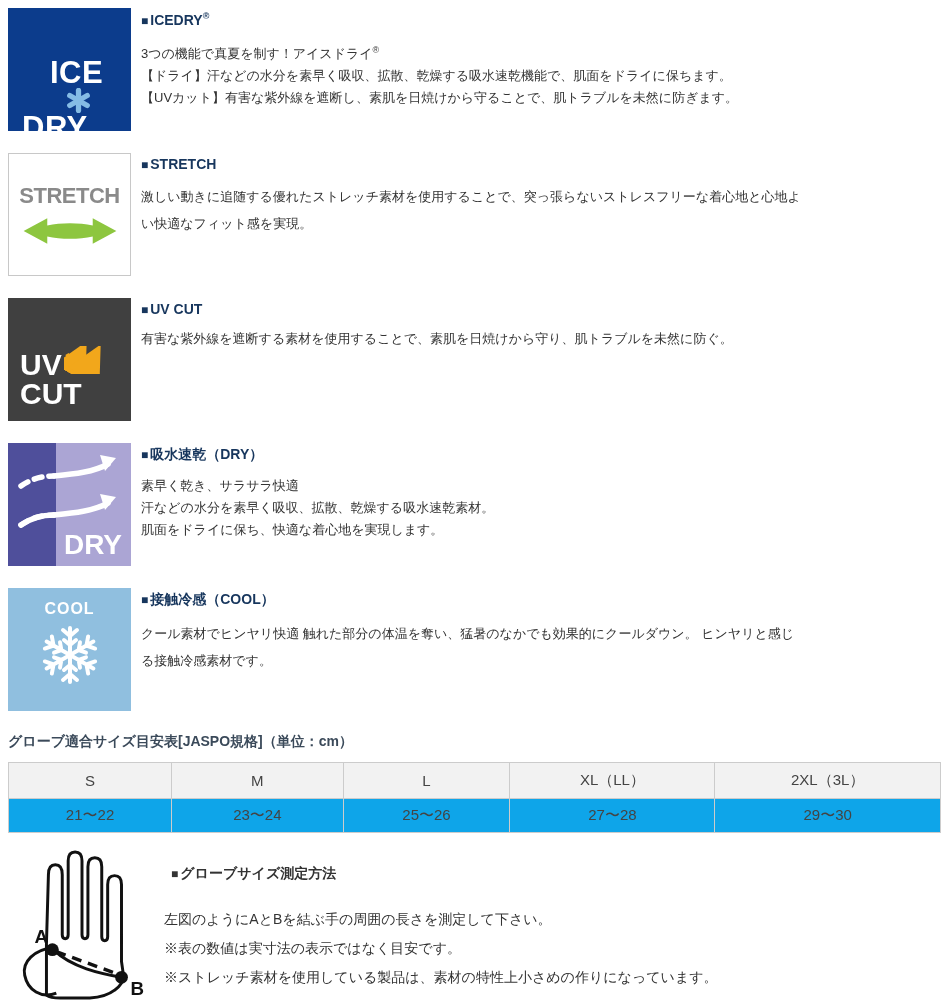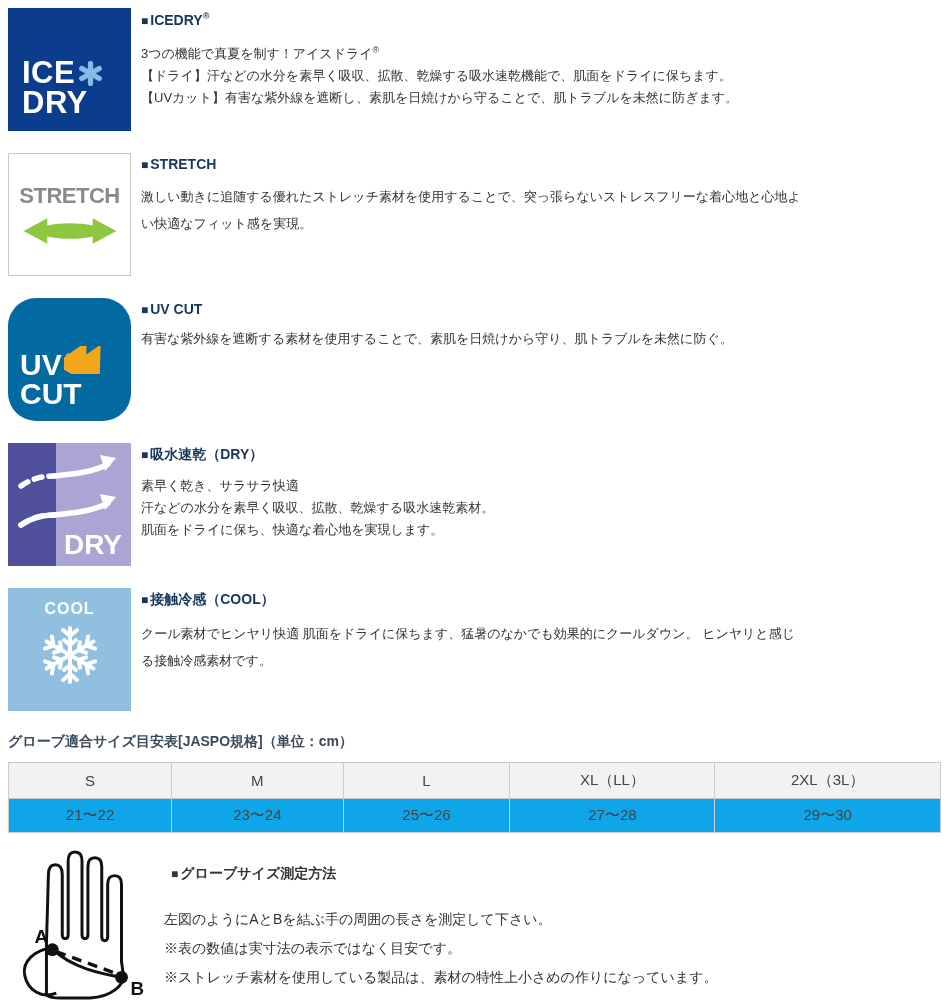--- a/index.html
+++ b/index.html
@@ -45,21 +45,21 @@
   
   .badge-icedry {
     background: #0c3c8c;
     color: #ffffff;
     padding: 50px 0 0 14px;
     font-weight: bold;
     font-size: 31px;
     line-height: 30px;
     letter-spacing: 0.5px;
   }
-  .badge-icedry .row1 { display: flex; align-items: center; }
+  .badge-icedry .row1 { display: flex; align-items: center; flex-direction: column; }
   .badge-icedry svg { margin-left: 3px; }
 
   
   .badge-stretch {
     background: #ffffff;
     border: 1px solid #c8c8c8;
     display: flex;
     flex-direction: column;
     align-items: center;
     justify-content: center;
@@ -67,27 +67,26 @@
   .badge-stretch .stretch-label {
     color: #8a8a8a;
     font-weight: bold;
     font-size: 22px;
     letter-spacing: -0.5px;
   }
   .badge-stretch svg { margin-top: 6px; }
 
   
   .badge-uvcut {
-    background: #0369a1;
+    background: #404040;
     color: #ffffff;
     font-weight: bold;
     font-size: 30px;
     line-height: 29px;
     padding: 52px 0 0 12px;
-    border-radius: 28px;
   }
   .badge-uvcut .row1 { display: flex; align-items: flex-start; }
   .badge-uvcut svg { margin: -4px 0 0 2px; }
 
   
   .badge-dry { background: #aba5d4; }
   .badge-dry .left-half {
     position: absolute; left: 0; top: 0; bottom: 0; width: 48px;
     background: #4f4f9b;
   }
@@ -252,21 +251,21 @@
               <path d="M0,0 L0,-27 M0,-19 L-7,-25 M0,-19 L7,-25 M0,-10 L-6,-15 M0,-10 L6,-15"></path>
             </g>
           <g transform="rotate(300)">
               <path d="M0,0 L0,-27 M0,-19 L-7,-25 M0,-19 L7,-25 M0,-10 L-6,-15 M0,-10 L6,-15"></path>
             </g>
         </g>
       </svg>
     </div>
     <div class="sec-text">
       <div class="sec-head"><span class="bullet">■</span><span>接触冷感（COOL）</span></div>
-      <p class="wrap">クール素材でヒンヤリ快適 肌面をドライに保ちます、猛暑のなかでも効果的にクールダウン。 ヒンヤリと感じる接触冷感素材です。</p>
+      <p class="wrap">クール素材でヒンヤリ快適 触れた部分の体温を奪い、猛暑のなかでも効果的にクールダウン。 ヒンヤリと感じる接触冷感素材です。</p>
     </div>
   </div>
 
   <div class="table-title">グローブ適合サイズ目安表[JASPO規格]（単位：cm）</div>
   <table class="size-table">
     <colgroup>
       <col style="width:17.5%">
         <col style="width:18.4%">
         <col style="width:17.9%">
         <col style="width:22.0%">

